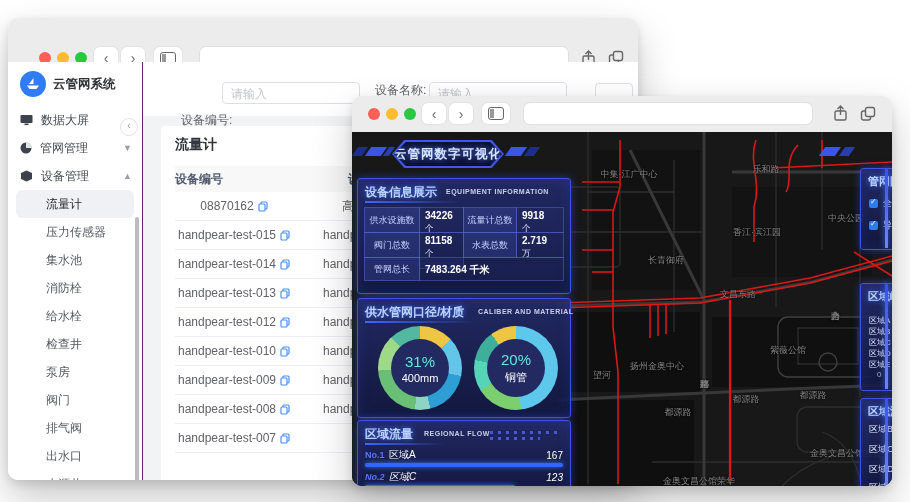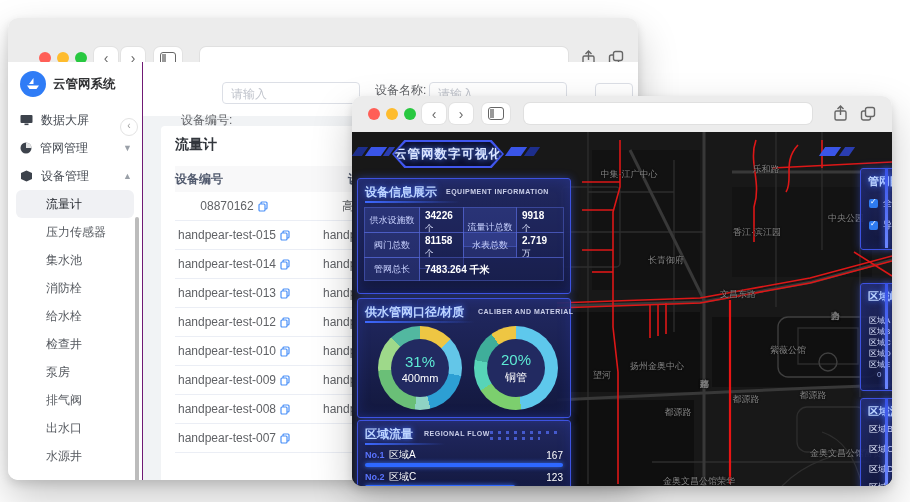--- a/index.html
+++ b/index.html
@@ -167,20 +167,21 @@
         <span class="mchev">▲</span>
       </div>
 
       <div class="subitem active">流量计</div>
       <div class="subitem">压力传感器</div>
       <div class="subitem">集水池</div>
       <div class="subitem">消防栓</div>
       <div class="subitem">给水栓</div>
       <div class="subitem">检查井</div>
       <div class="subitem">泵房</div>
+      <div class="subitem">阀门</div>
       <div class="subitem">排气阀</div>
       <div class="subitem">出水口</div>
       <div class="subitem">水源井</div>
       <div class="sb-scroll"></div>
     </div>
 
     <div class="bw-main">
       <div class="filterbar">
         <span class="flabel" style="left:38px;margin-top:30px;">设备编号:</span>
         <div class="finput" style="left:79px;top:20px;width:138px;">请输入</div>
@@ -403,21 +404,21 @@
         <div class="hexinner">云管网数字可视化</div>
       </div>
 
       <div class="dpanel" style="left:5px;top:46px;width:212px;height:114px;">
         <span class="ptitle">设备信息展示</span>
         <span class="psub" style="left:88px;">EQUIPMENT INFORMATION</span>
         <div class="pline" style="top:22px;width:95px;"></div>
         <div class="statgrid">
           <div class="scell lab" style="left:0;top:0;width:56px;height:26px;">供水设施数</div>
           <div class="scell val" style="left:55px;top:0;width:45px;height:26px;"><span>34226</span><span class="unit">个</span></div>
-          <div class="scell lab" style="left:99px;top:0;width:54px;height:40px;">流量计总数</div>
+          <div class="scell lab" style="left:99px;top:0;width:54px;height:26px;">流量计总数</div>
           <div class="scell val" style="left:152px;top:0;width:48px;height:26px;"><span>9918</span><span class="unit">个</span></div>
           <div class="scell lab" style="left:0;top:25px;width:56px;height:26px;">阀门总数</div>
           <div class="scell val" style="left:55px;top:25px;width:45px;height:37px;"><span>81158</span><span class="unit">个</span></div>
           <div class="scell lab" style="left:99px;top:25px;width:54px;height:26px;">水表总数</div>
           <div class="scell val" style="left:152px;top:25px;width:48px;height:26px;"><span>2.719</span><span class="unit">万</span></div>
           <div class="scell lab" style="left:0;top:50px;width:56px;height:24px;">管网总长</div>
           <div class="scell val" style="left:55px;top:50px;width:145px;height:24px;line-height:18px;">7483.264 千米</div>
         </div>
       </div>
 
@@ -444,21 +445,21 @@
         <span class="psub" style="left:66px;">REGIONAL FLOW</span>
         <div class="pline" style="top:22px;width:80px;"></div>
         <div class="deco-dots" style="right:10px;top:10px;width:70px;"></div>
         <div class="deco-dots" style="right:30px;top:16px;width:50px;"></div>
         <div class="frow" style="top:27px;">
           <span class="frank">No.1</span>
           <span class="fname">区域A</span>
           <span class="fval">167</span>
         </div>
         <div class="fbar" style="top:42px;"></div>
-        <div class="frow" style="top:49px;">
+        <div class="frow" style="top:49px;font-style:italic;">
           <span class="frank">No.2</span>
           <span class="fname">区域C</span>
           <span class="fval">123</span>
         </div>
         <div class="fbar" style="top:64px;width:150px;"></div>
       </div>
 
       <div class="dpanel" style="left:508px;top:36px;width:124px;height:80px;">
         <span class="ptitle" style="font-size:11px;">管网图层</span>
         <div class="cbrow" style="top:28px;">

